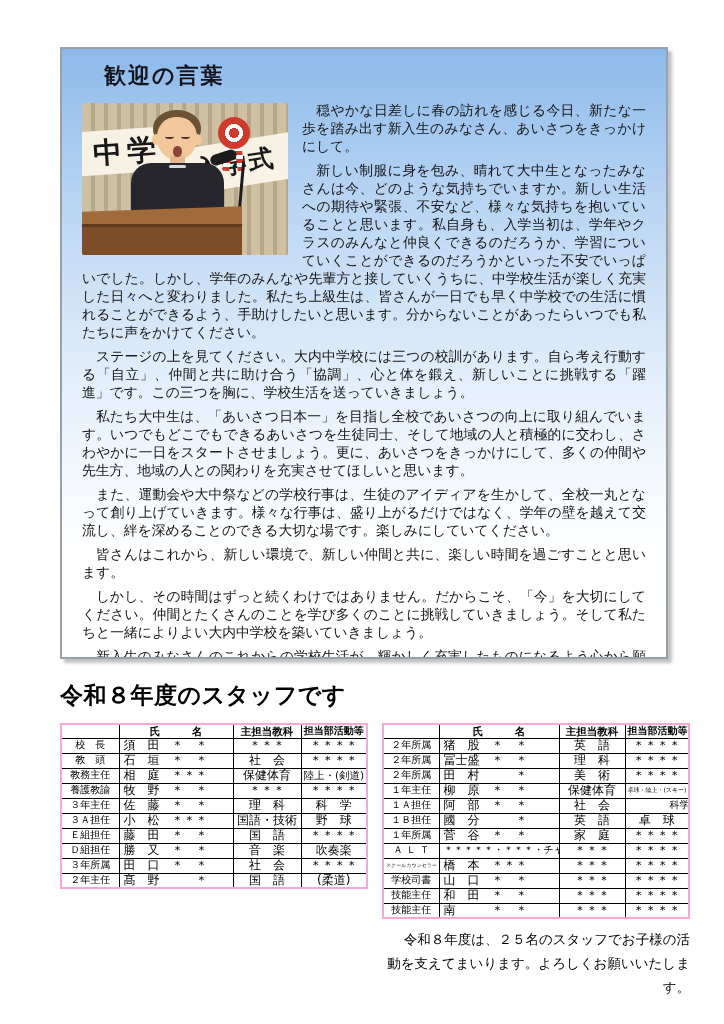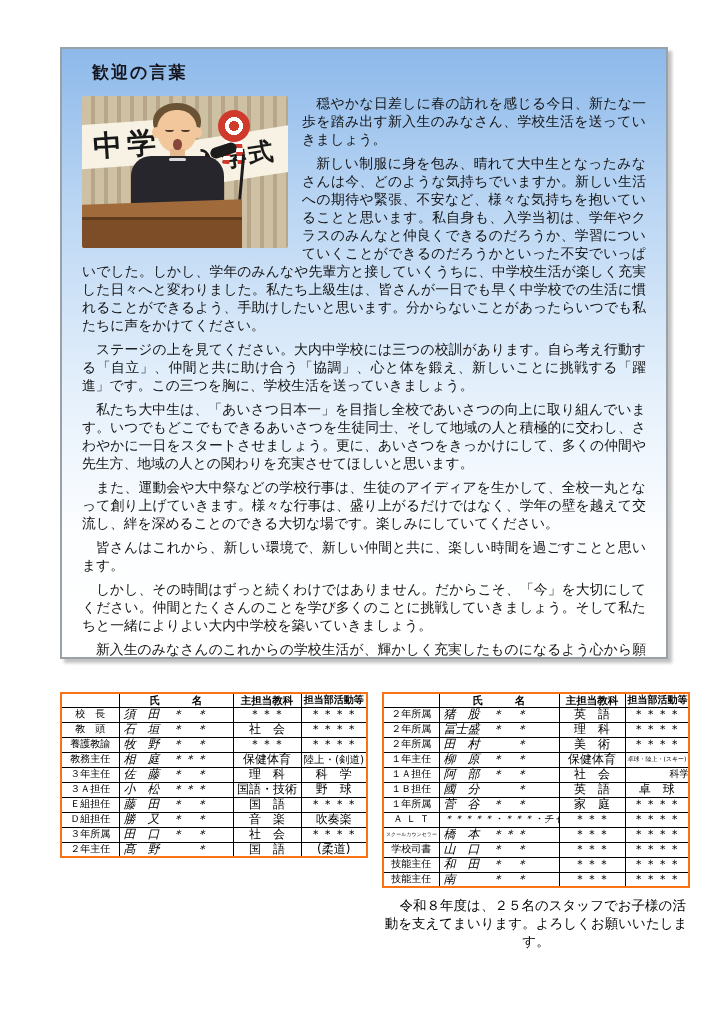--- a/index.html
+++ b/index.html
@@ -7,21 +7,21 @@
     font-family:"DejaVu Sans","Liberation Sans",sans-serif; color:#111; }
 
   
   .welcome-box {
     position:absolute; left:60px; top:47px; width:608px; height:612px;
     border:2px solid #98a0a8;
     box-shadow:4px 4px 3px #c2c2c2;
     background:linear-gradient(to bottom,#8db9ea 0%,#b9d5f3 25%,#e3effb 55%,#fdfeff 80%,#ffffff 100%);
     padding:8px 20px 10px 20px; overflow:hidden;
   }
-  .welcome-title { font-size:17px; font-weight:bold; color:#15151e; margin:4px 0 10px 10px; letter-spacing:2px; }
+  .welcome-title { font-size:22px; font-weight:bold; color:#15151e; margin:4px 0 10px 22px; letter-spacing:2px; }
   .welcome-body { font-size:13.8px; line-height:18px; color:#141414; text-align:justify; }
   .welcome-body p { margin-bottom:6px; }
 
   
   .illo { position:relative; width:206px; height:152px; float:left; margin:2px 14px 4px 0;
     overflow:hidden; border-radius:2px;
     background:repeating-linear-gradient(90deg,#cec0a3 0px,#cec0a3 9px,#b7a689 9px,#b7a689 13px); }
   .illo div { position:absolute; }
   .banner-a { left:-6px; top:26px; width:102px; height:44px; background:#f7f2e3; transform:rotate(-4deg);
     display:flex; align-items:center; justify-content:center; font-size:29px; font-weight:bold;
@@ -52,27 +52,27 @@
   .podium-front { left:0px; top:121px; width:160px; height:31px; background:#7c4d27; z-index:7; }
   .podium-edge { left:0px; top:121px; width:160px; height:3px; background:#5f3a1c; z-index:8; }
 
   
   .staff-section { position:absolute; left:60px; top:680px; width:632px; }
   .staff-headings { display:flex; gap:24px; font-size:23px; font-weight:bold; color:#000;
     letter-spacing:0.5px; margin-bottom:12px; }
   .tables-row { display:flex; gap:14px; align-items:flex-start; }
   .tcol { width:308px; }
   table { border-collapse:collapse; table-layout:fixed; width:100%; }
-  .staff-table { border:2px solid #f97316; }
+  .staff-table { border:2px solid #f9a8d4; }
   th,td { border:1px solid #000; overflow:hidden; white-space:pre; vertical-align:middle;
     text-align:center; height:15px; padding:0 2px; font-size:12px; line-height:1.08; color:#000; }
   th { font-size:10.5px; font-weight:bold; height:14px; }
   .col-role { font-size:10px; }
-  .col-name { text-align:left; padding-left:4px;font-style:italic; }
-  .footer-note { font-size:13.5px; line-height:18px; margin-top:8px; color:#000; text-align:center; }
+  .col-name { text-align:left; padding-left:4px; }
+  .footer-note { font-size:13.5px; line-height:24px; margin-top:8px; color:#000; text-align:right; }
 </style>
 </head>
 <body>
 
 <div>
 
   <div class="welcome-box">
     <div class="welcome-title">歓迎の言葉</div>
 
     <div class="welcome-body">
@@ -96,34 +96,35 @@
         <div class="eye-r"></div>
         <div class="mouth"></div>
         <div class="neck"></div>
         <div class="torso"></div>
         <div class="collar"></div>
         <div class="podium-top"></div>
         <div class="podium-front"></div>
         <div class="podium-edge"></div>
       </div>
 
-      <p>　穏やかな日差しに春の訪れを感じる今日、新たな一歩を踏み出す新入生のみなさん、学校生活を送っていきましょう。</p>
+      <p>　穏やかな日差しに春の訪れを感じる今日、新たな一歩を踏み出す新入生のみなさん、あいさつをきっかけにして。</p>
       <p>　新しい制服に身を包み、晴れて大中生となったみなさんは今、どのような気持ちでいますか。新しい生活への期待や緊張、不安など、様々な気持ちを抱いていることと思います。私自身も、入学当初は、学年やクラスのみんなと仲良くできるのだろうか、学習についていくことができるのだろうかといった不安でいっぱいでした。しかし、学年のみんなや先輩方と接していくうちに、中学校生活が楽しく充実した日々へと変わりました。私たち上級生は、皆さんが一日でも早く中学校での生活に慣れることができるよう、手助けしたいと思います。分からないことがあったらいつでも私たちに声をかけてください。</p>
       <p>　ステージの上を見てください。大内中学校には三つの校訓があります。自ら考え行動する「自立」、仲間と共に助け合う「協調」、心と体を鍛え、新しいことに挑戦する「躍進」です。この三つを胸に、学校生活を送っていきましょう。</p>
       <p>　私たち大中生は、「あいさつ日本一」を目指し全校であいさつの向上に取り組んでいます。いつでもどこでもできるあいさつを生徒同士、そして地域の人と積極的に交わし、さわやかに一日をスタートさせましょう。更に、あいさつをきっかけにして、多くの仲間や先生方、地域の人との関わりを充実させてほしいと思います。</p>
       <p>　また、運動会や大中祭などの学校行事は、生徒のアイディアを生かして、全校一丸となって創り上げていきます。様々な行事は、盛り上がるだけではなく、学年の壁を越えて交流し、絆を深めることのできる大切な場です。楽しみにしていてください。</p>
       <p>　皆さんはこれから、新しい環境で、新しい仲間と共に、楽しい時間を過ごすことと思います。</p>
       <p>　しかし、その時間はずっと続くわけではありません。だからこそ、「今」を大切にしてください。仲間とたくさんのことを学び多くのことに挑戦していきましょう。そして私たちと一緒によりよい大内中学校を築いていきましょう。</p>
       <p>　新入生のみなさんのこれからの学校生活が、輝かしく充実したものになるよう心から願い、歓迎の言葉といたします。</p>
 
     </div>
   </div>
 
   <div class="staff-section">
     <div class="staff-headings">
+      <span>令和８年度のスタッフです</span>
     </div>
 
     <div class="tables-row">
       <div class="tcol">
         <table class="staff-table">
           <colgroup>
               <col style="width:58px">
               <col style="width:114px">
               <col style="width:68px">
               <col style="width:66px">
@@ -143,30 +144,30 @@
                 <td class="col-subject">＊＊＊</td>
                 <td class="col-club">＊＊＊＊</td>
               </tr>
               <tr>
                 <td class="col-role">教　頭</td>
                 <td class="col-name">石　垣　＊　＊</td>
                 <td class="col-subject">社　会</td>
                 <td class="col-club">＊＊＊＊</td>
               </tr>
               <tr>
-                <td class="col-role">養護教諭</td>
-                <td class="col-name">牧　野　＊　＊</td>
-                <td class="col-subject">＊＊＊</td>
-                <td class="col-club">＊＊＊＊</td>
-              </tr>
-              <tr>
                 <td class="col-role">教務主任</td>
                 <td class="col-name">相　庭　＊＊＊</td>
                 <td class="col-subject">保健体育</td>
                 <td class="col-club" style="font-size: 10.5px;">陸上・(剣道)</td>
+              </tr>
+              <tr>
+                <td class="col-role">養護教諭</td>
+                <td class="col-name">牧　野　＊　＊</td>
+                <td class="col-subject">＊＊＊</td>
+                <td class="col-club">＊＊＊＊</td>
               </tr>
               <tr>
                 <td class="col-role">３年主任</td>
                 <td class="col-name">佐　藤　＊　＊</td>
                 <td class="col-subject">理　科</td>
                 <td class="col-club">科　学</td>
               </tr>
               <tr>
                 <td class="col-role">３Ａ担任</td>
                 <td class="col-name">小　松　＊＊＊</td>

